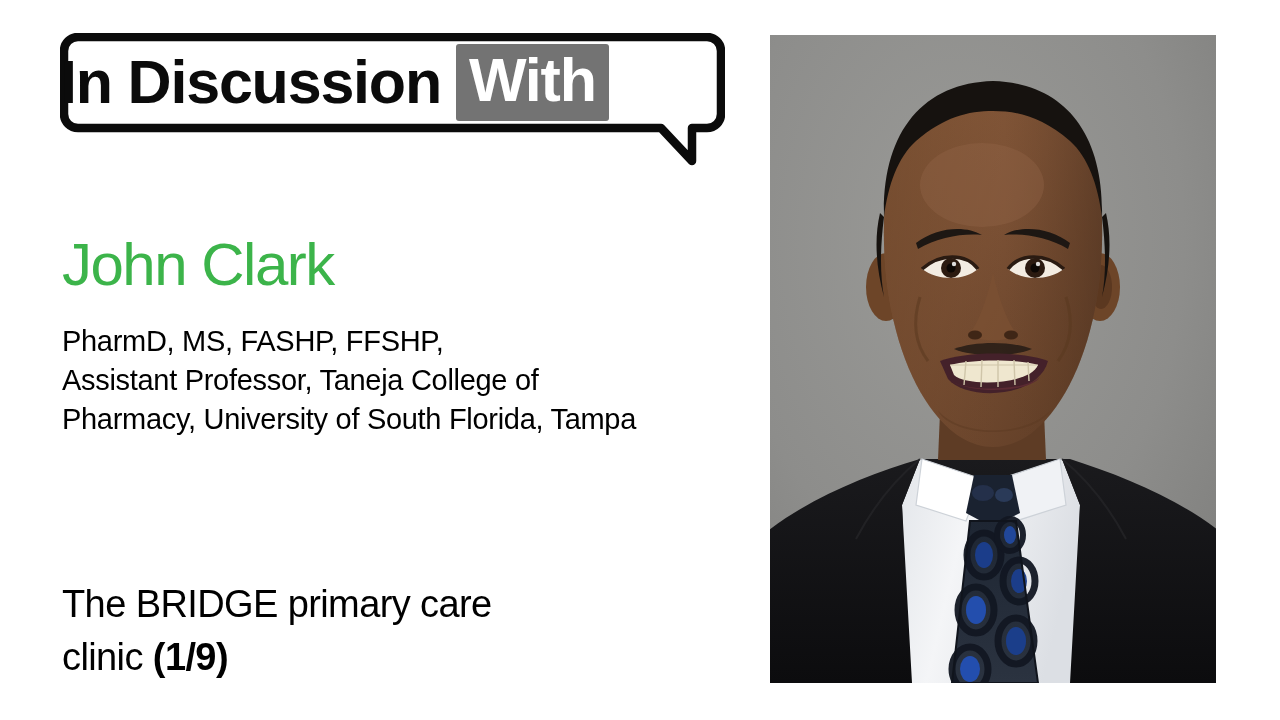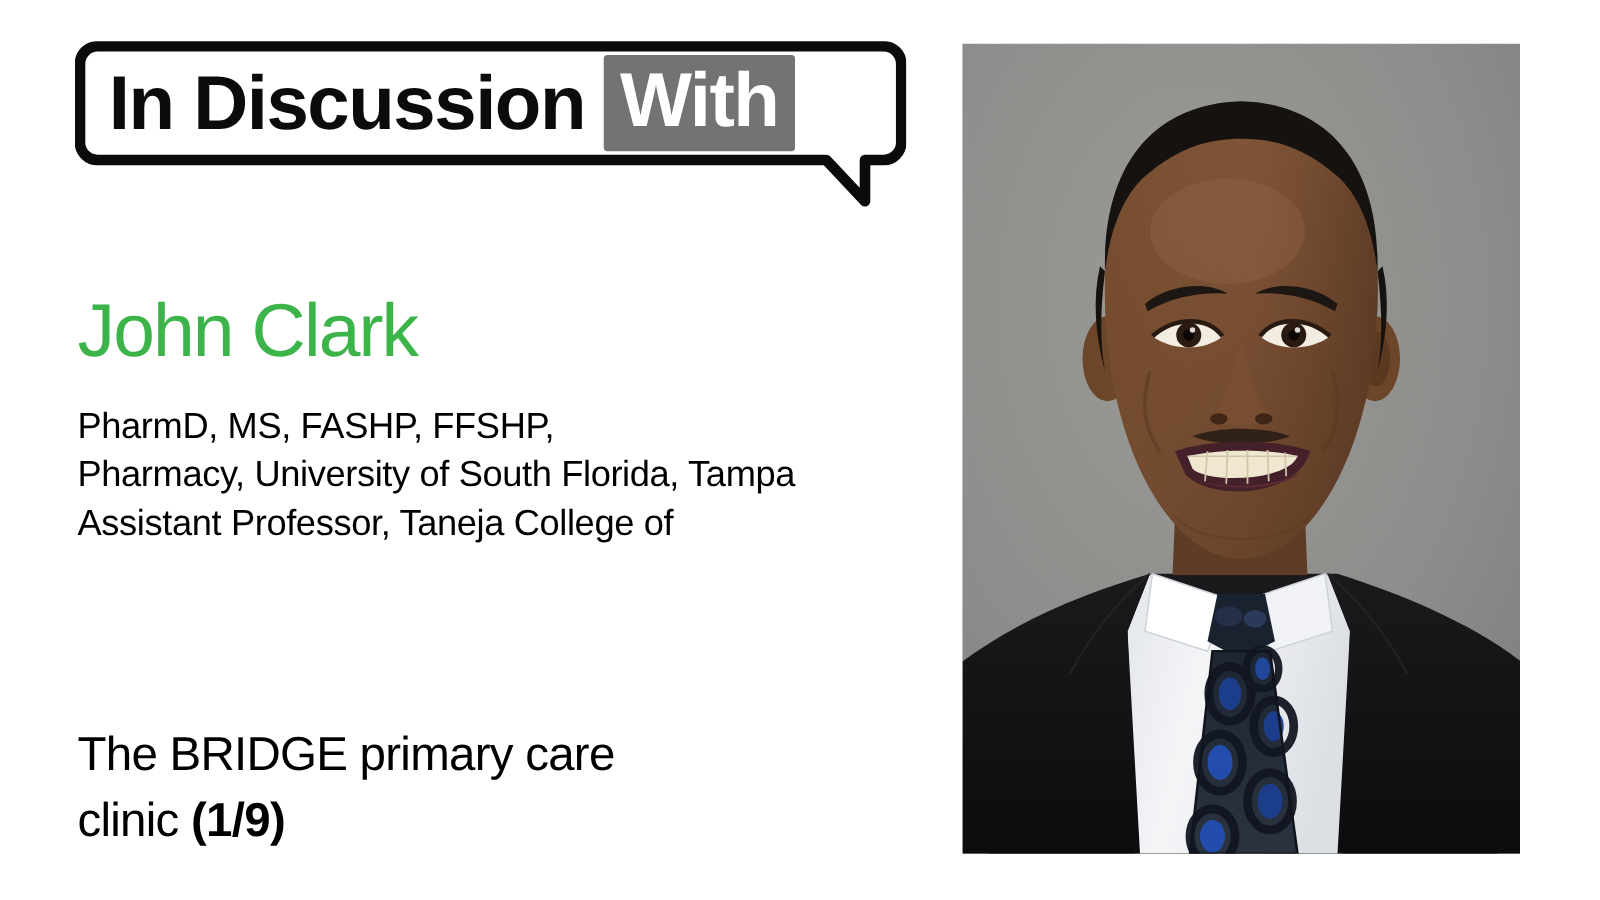--- a/index.html
+++ b/index.html
@@ -28,21 +28,20 @@
     height: 145px;
   }
   .logo-svg { display: block; width: 665px; height: 145px; }
 
   .logo-text-row {
     position: absolute;
     left: 0; top: 0;
     width: 595px; height: 98px;
     display: flex;
     align-items: center;
-    padding-left: 27px;
     box-sizing: border-box;
     pointer-events: none;
   }
   .logo-word-main {
     font-family: "Liberation Sans", sans-serif;
     font-weight: bold;
     font-size: 61px;
     line-height: 1;
     letter-spacing: -1.2px;
     color: #0b0b0b;
@@ -140,22 +139,22 @@
     <div class="logo-text-row">
       <span class="logo-word-main">In Discussion</span>
       <span class="logo-word-badge">With</span>
     </div>
   </div>
 
   <div class="name">John Clark</div>
 
   <div class="credentials">
     <span class="cred-line">PharmD, MS, FASHP, FFSHP,</span>
+    <span class="cred-line">Assistant Professor, Taneja College of</span>
     <span class="cred-line">Pharmacy, University of South Florida, Tampa</span>
-    <span class="cred-line">Assistant Professor, Taneja College of</span>
   </div>
 
   <div class="topic">
     <span class="topic-line">The BRIDGE primary care</span>
     <span class="topic-line"><span>clinic </span><span class="topic-counter">(1/9)</span></span>
   </div>
 
   <div class="photo">
     <svg viewBox="0 0 446 648" xmlns="http://www.w3.org/2000/svg">
       <defs>

